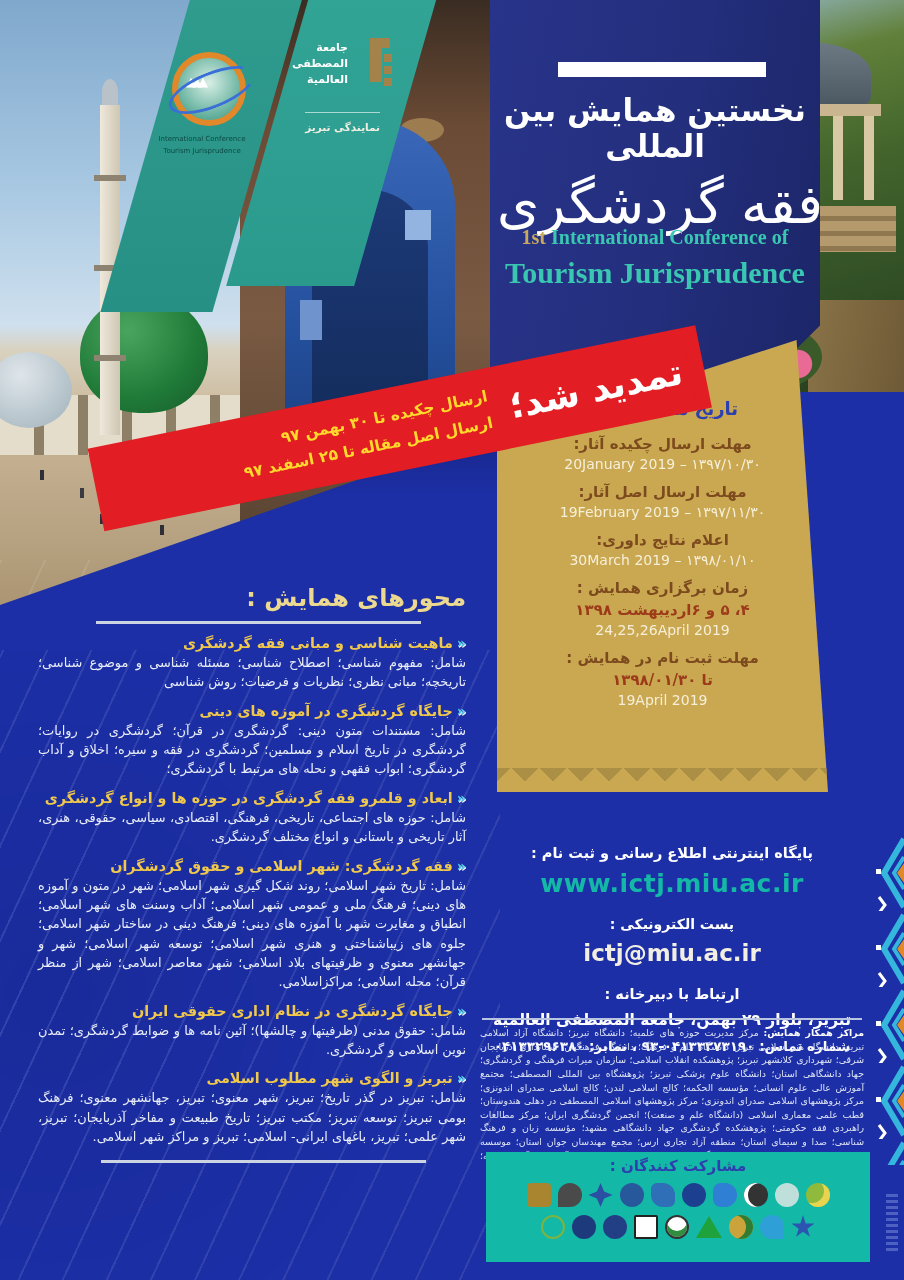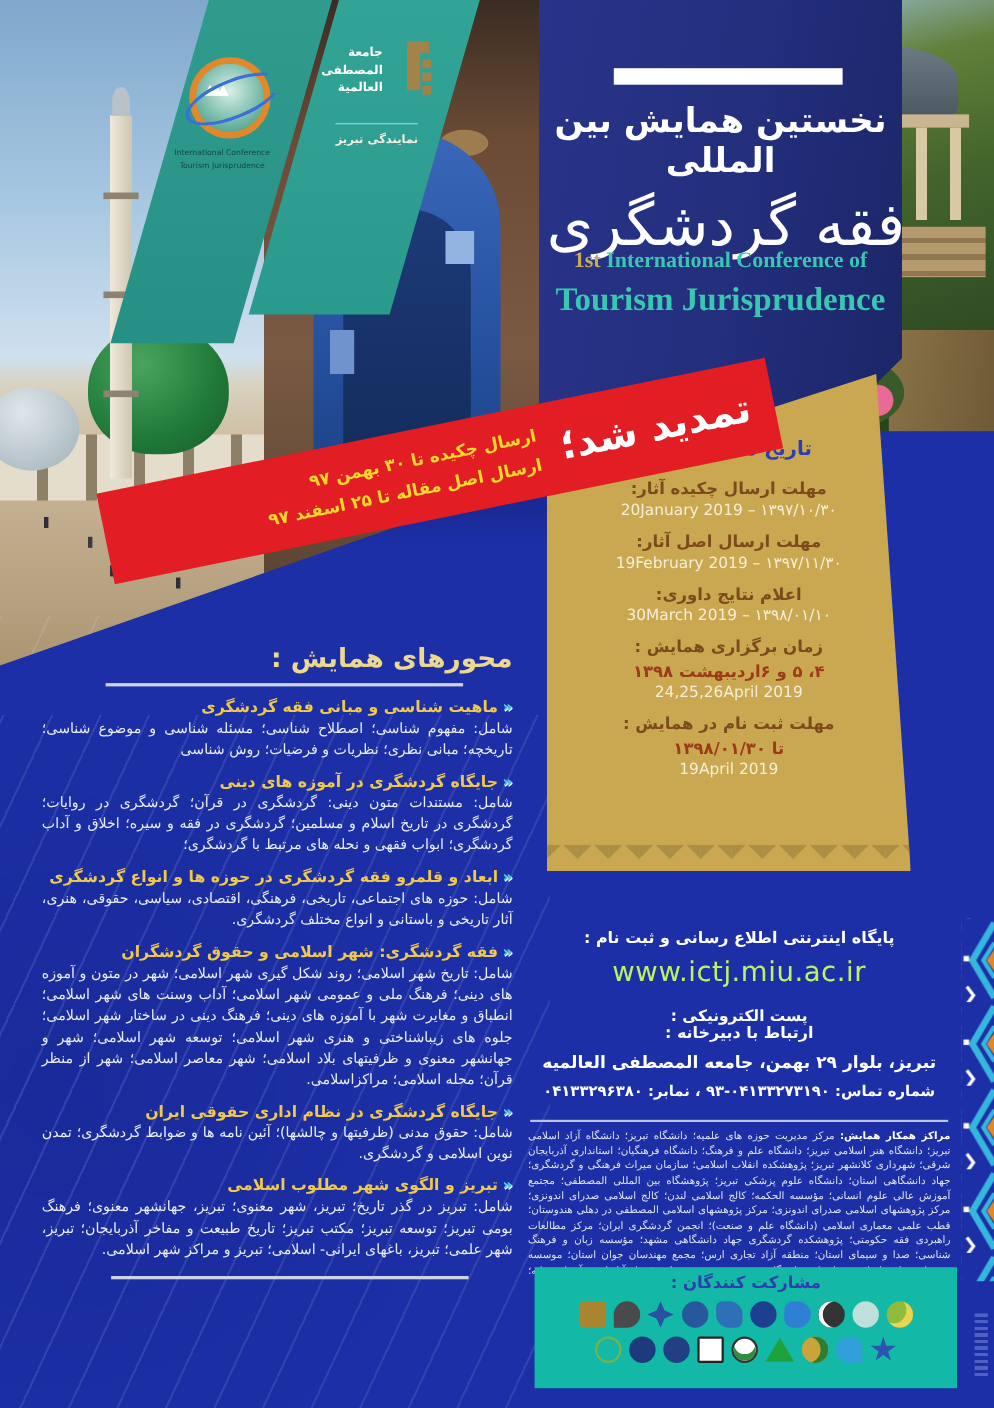--- a/index.html
+++ b/index.html
@@ -123,21 +123,21 @@
   .topics-hr{height:3px;background:#ccd3e2;width:76%;margin:9px 45px 11px 0;border:0;}
   .topic{margin-bottom:11px;}
   .t-head{color:#f0c84b;font-weight:bold;font-size:14.3px;margin-bottom:2px;}
   .t-bullet{color:#49c8e8;font-weight:bold;margin-left:4px;text-shadow:1px 1px 0 #fff;}
   .t-body{color:#e9eef9;font-size:12.9px;line-height:1.5;text-align:justify;}
   .topics-hr-end{height:3px;background:#ccd3e2;width:76%;margin:14px 40px 0 0;border:0;}
 
   
   .info{left:478px;top:800px;width:388px;z-index:6;text-align:center;direction:rtl;color:#fff;margin-top:45px;}
   .lnk-label{font-weight:bold;font-size:14.5px;}
-  .lnk-url{font-size:25px;font-weight:normal;color:#bef264;margin:8px 0 18px;letter-spacing:.5px;}
+  .lnk-url{font-size:25px;font-weight:bold;color:#14b8a6;margin:8px 0 18px;letter-spacing:.5px;}
   .lnk-email-label{font-weight:bold;font-size:14px;}
   .lnk-email{font-size:23px;font-weight:bold;color:#f2efe2;margin:8px 0 20px;}
   .c-head{font-weight:bold;font-size:14.5px;margin-bottom:9px;}
   .c-addr{font-weight:bold;font-size:15.5px;margin-bottom:9px;letter-spacing:.3px;}
   .c-phone{font-weight:bold;font-size:13.5px;}
   .info-hr{left:482px;top:1018px;width:380px;height:2px;background:#b9c4e0;z-index:6;}
   .fineprint{left:480px;top:1026px;width:384px;z-index:6;direction:rtl;text-align:justify;
     color:#dde4f5;font-size:9.4px;line-height:1.45;}
   .fineprint b{color:#fff;}
 
@@ -286,20 +286,21 @@
       <div class="t-head"><span class="t-bullet">«</span><span>تبریز و الگوی شهر مطلوب اسلامی</span></div>
       <div class="t-body">شامل: تبریز در گذر تاریخ؛ تبریز، شهر معنوی؛ تبریز، جهانشهر معنوی؛ فرهنگ بومی تبریز؛ توسعه تبریز؛ مکتب تبریز؛ تاریخ طبیعت و مفاخر آذربایجان؛ تبریز، شهر علمی؛ تبریز، باغهای ایرانی- اسلامی؛ تبریز و مراکز شهر اسلامی.</div>
     </div>
     <div class="topics-hr-end"></div>
   </div>
 
   <div class="abs info">
     <div class="lnk-label">پایگاه اینترنتی اطلاع رسانی و ثبت نام :</div>
     <div class="lnk-url">www.ictj.miu.ac.ir</div>
     <div class="lnk-email-label">پست الکترونیکی :</div>
+    <div class="lnk-email">ictj@miu.ac.ir</div>
     <div class="c-head">ارتباط با دبیرخانه :</div>
     <div class="c-addr">تبریز، بلوار ۲۹ بهمن، جامعه المصطفی العالمیه</div>
     <div class="c-phone">شماره تماس: ۰۴۱۳۳۲۷۳۱۹۰-۹۳ ، نمابر: ۰۴۱۳۳۲۹۶۳۸۰</div>
   </div>
 
   <div class="abs info-hr"></div>
 
   <div class="abs fineprint">
     <b>مراکز همکار همایش:</b><span> مرکز مدیریت حوزه های علمیه؛ دانشگاه تبریز؛ دانشگاه آزاد اسلامی تبریز؛ دانشگاه هنر اسلامی تبریز؛ دانشگاه علم و فرهنگ؛ دانشگاه فرهنگیان؛ استانداری آذربایجان شرقی؛ شهرداری کلانشهر تبریز؛ پژوهشکده انقلاب اسلامی؛ سازمان میراث فرهنگی و گردشگری؛ جهاد دانشگاهی استان؛ دانشگاه علوم پزشکی تبریز؛ پژوهشگاه بین المللی المصطفی؛ مجتمع آموزش عالی علوم انسانی؛ مؤسسه الحکمه؛ کالج اسلامی لندن؛ کالج اسلامی صدرای اندونزی؛ مرکز پژوهشهای اسلامی صدرای اندونزی؛ مرکز پژوهشهای اسلامی المصطفی در دهلی هندوستان؛ قطب علمی معماری اسلامی (دانشگاه علم و صنعت)؛ انجمن گردشگری ایران؛ مرکز مطالعات راهبردی فقه حکومتی؛ پژوهشکده گردشگری جهاد دانشگاهی مشهد؛ مؤسسه زبان و فرهنگ شناسی؛ صدا و سیمای استان؛ منطقه آزاد تجاری ارس؛ مجمع مهندسان جوان استان؛ موسسه تحقیقاتی علوم اسلامی و انسانی دانشگاه تبریز؛ موسسه تحقیقاتی قفقاز آناتولی و آسیای میانه؛ موسسه مطالعات بین المللی فرهنگی آران</span>
   </div>

